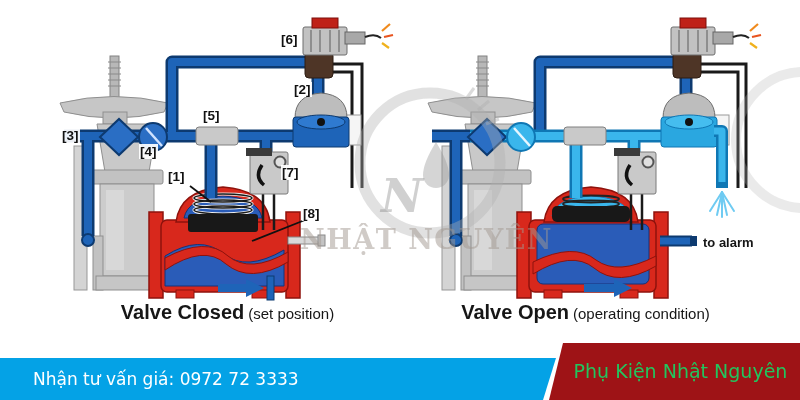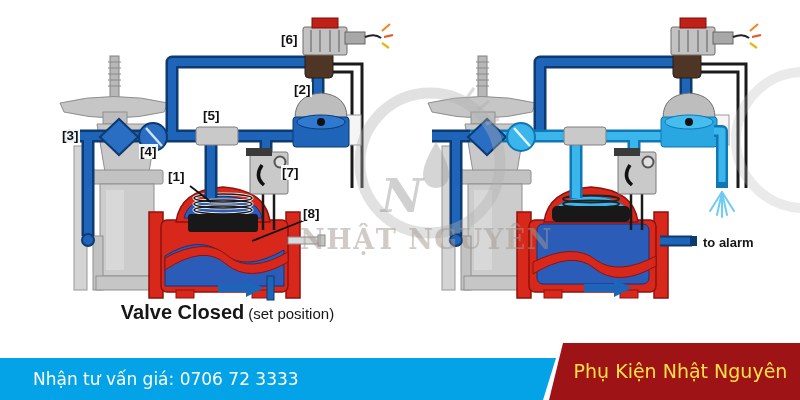--- a/index.html
+++ b/index.html
@@ -10,21 +10,21 @@
        background:rgba(255,255,255,.92);padding:0 1px;white-space:nowrap;}
   .caption{position:absolute;font-size:15px;color:#161616;text-align:center;white-space:nowrap;}
   .caption b{font-size:20px;}
   .caption .note{margin-left:4px;}
   .footer-blue{position:absolute;left:0;top:358px;width:556px;height:42px;background:#04a2e6;
        clip-path:polygon(0 0,100% 0,calc(100% - 13px) 100%,0 100%);
        color:#fff;font-size:17px;line-height:42px;padding-left:33px;box-sizing:border-box;
        font-family:"DejaVu Sans","Liberation Sans",sans-serif;}
   .footer-red{position:absolute;left:549px;top:343px;width:251px;height:57px;background:#9e1316;
        clip-path:polygon(14px 0,100% 0,100% 100%,0 100%);
-       color:#fde047;font-size:19px;line-height:57px;text-align:center;box-sizing:border-box;padding-left:12px;
+       color:#22c55e;font-size:19px;line-height:57px;text-align:center;box-sizing:border-box;padding-left:12px;
        font-family:"DejaVu Sans","Liberation Sans",sans-serif;}
 </style>
 </head>
 <body>
 
 <div class="stage">
 
 <svg width="800" height="345" viewBox="0 0 800 345">
 
   <g>
@@ -313,21 +313,24 @@
 <div class="lbl" style="left:202px;top:108px;">[5]</div>
 <div class="lbl" style="left:61px;top:128px;">[3]</div>
 <div class="lbl" style="left:139px;top:144px;">[4]</div>
 <div class="lbl" style="left:167px;top:169px;">[1]</div>
 <div class="lbl" style="left:281px;top:165px;">[7]</div>
 <div class="lbl" style="left:302px;top:206px;">[8]</div>
 
 <div class="caption" style="left:100px;top:301px;width:255px;">
   <b>Valve Closed</b><span class="note">(set position)</span>
 </div>
+<div class="caption" style="left:448px;top:301px;width:275px;">
+  <b>Valve Open</b><span class="note">(operating condition)</span>
+</div>
 
 <div class="footer-blue">
-  <span>Nhận tư vấn giá: 0706 72 3333</span>
+  <span>Nhận tư vấn giá: 0972 72 3333</span>
 </div>
 <div class="footer-red">
   <span>Phụ Kiện Nhật Nguyên</span>
 </div>
 
 </div>
 
 </body></html>

